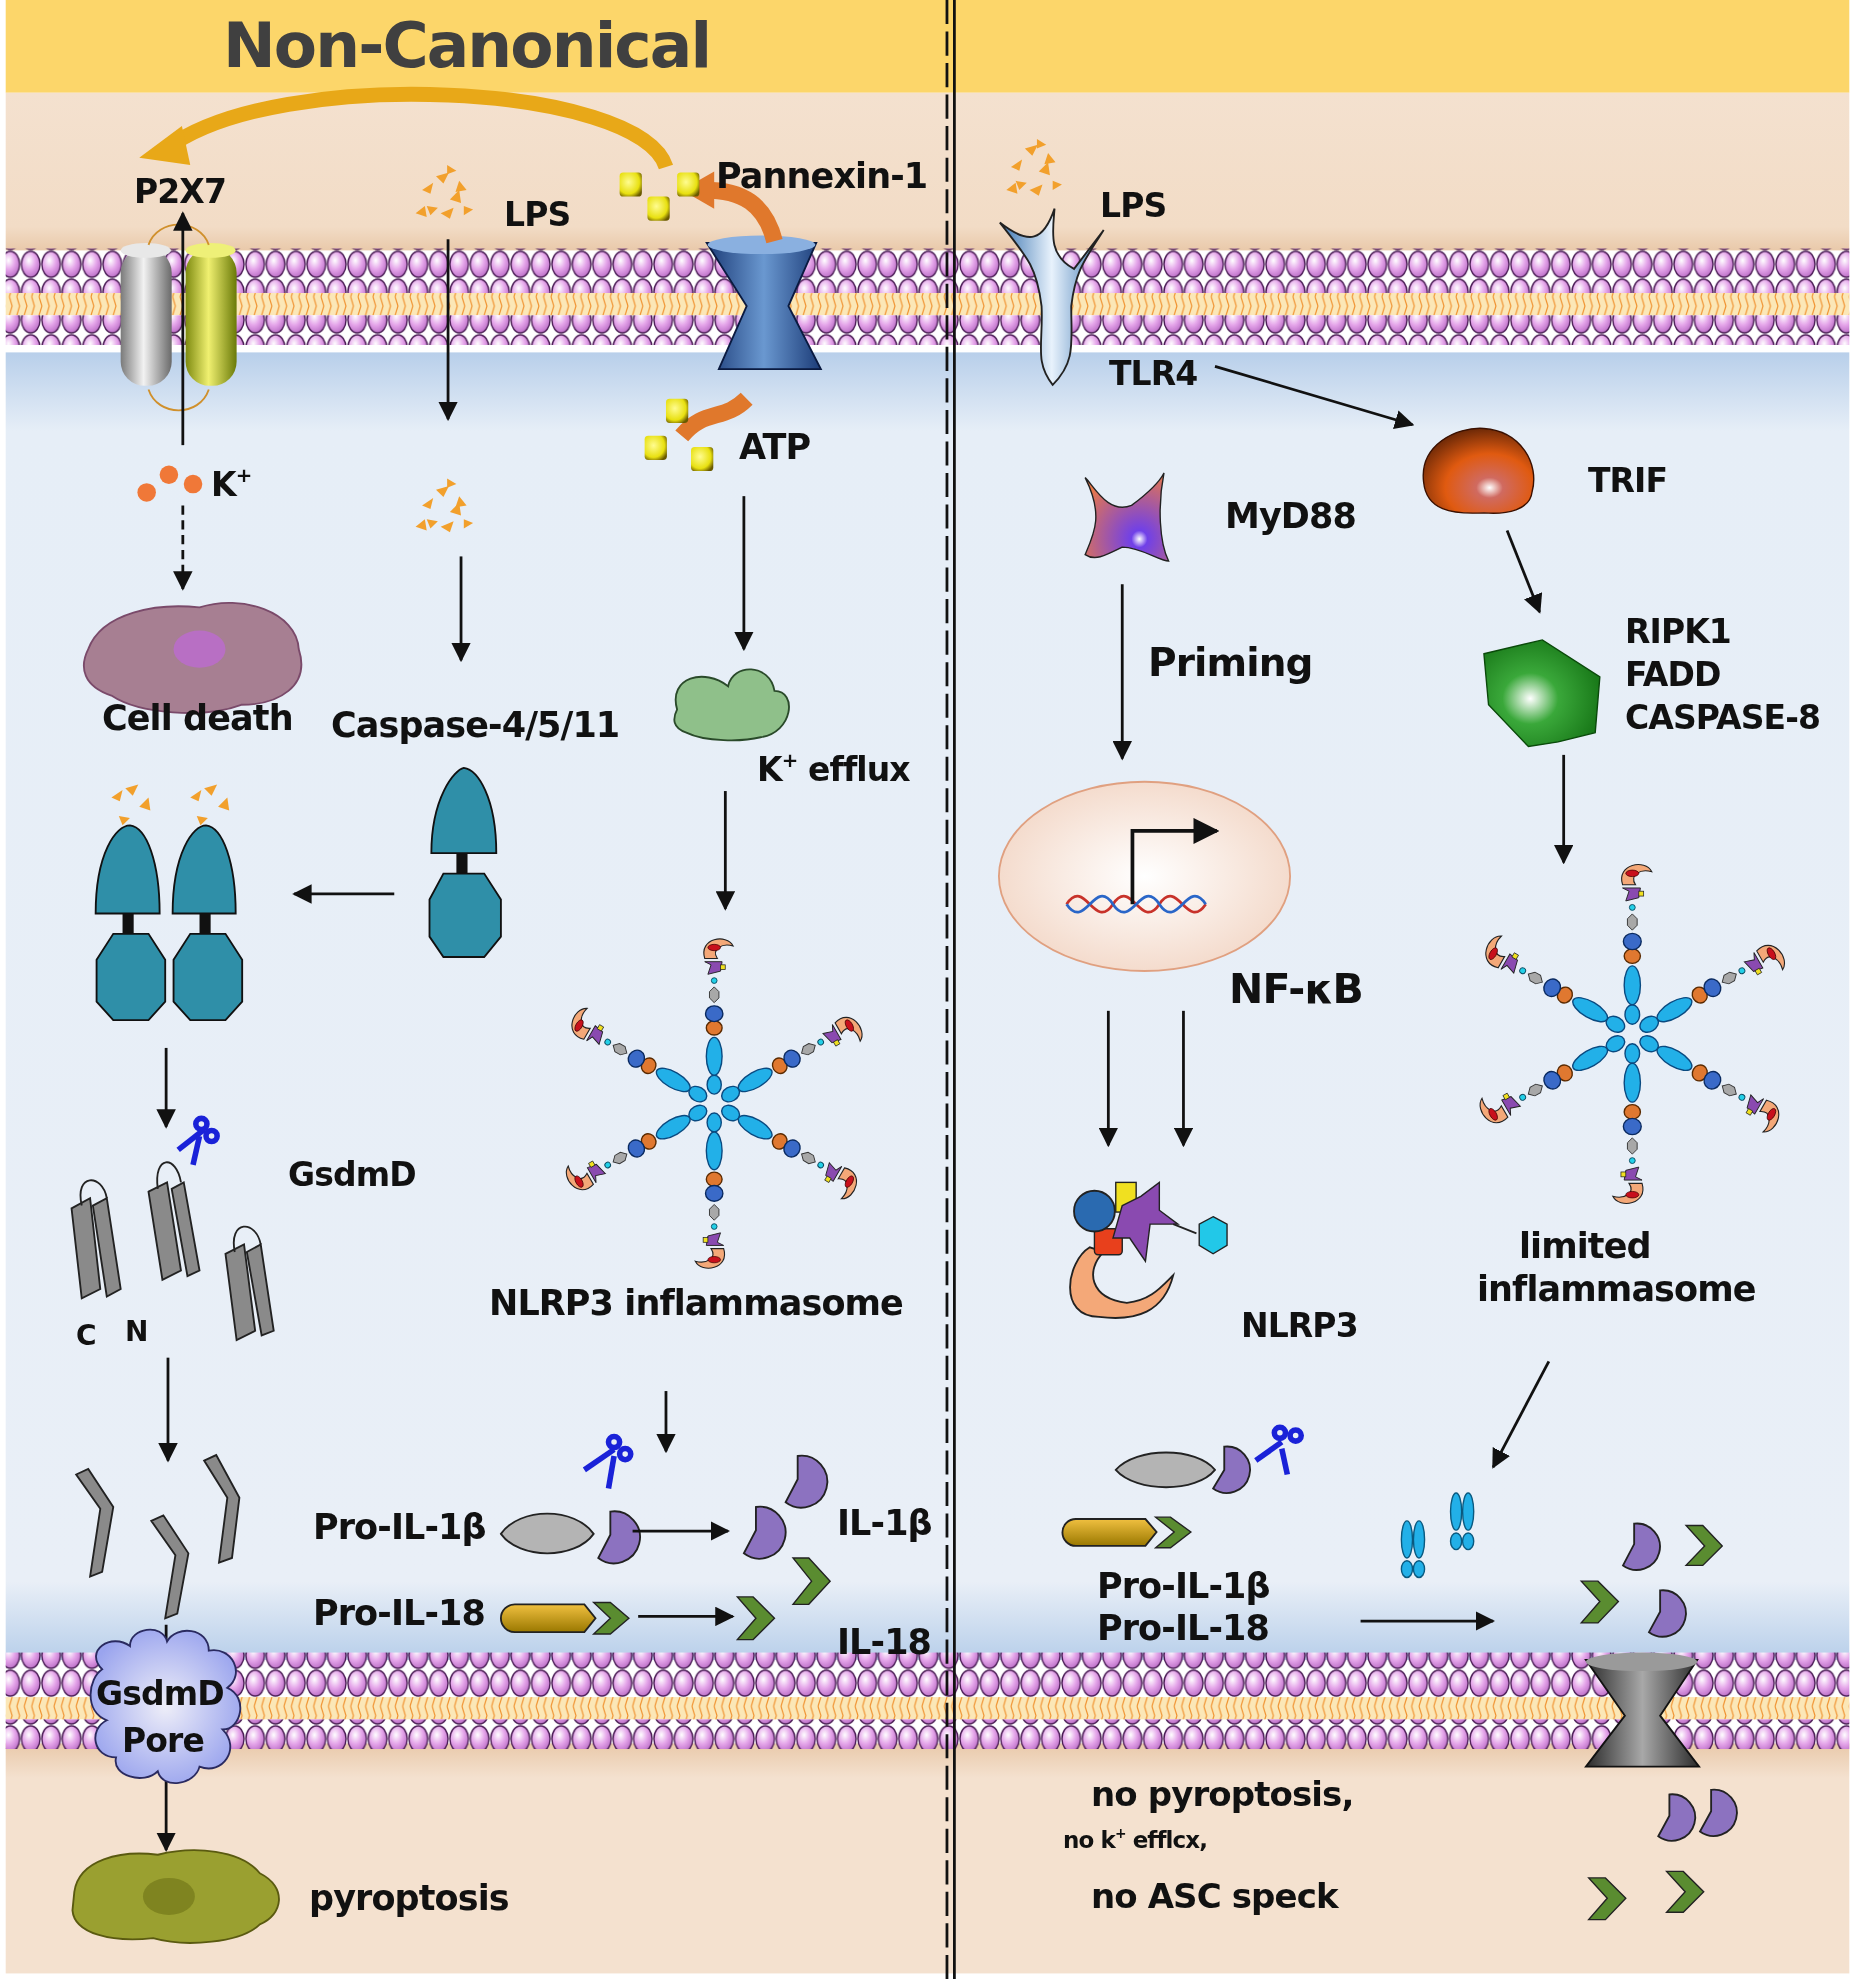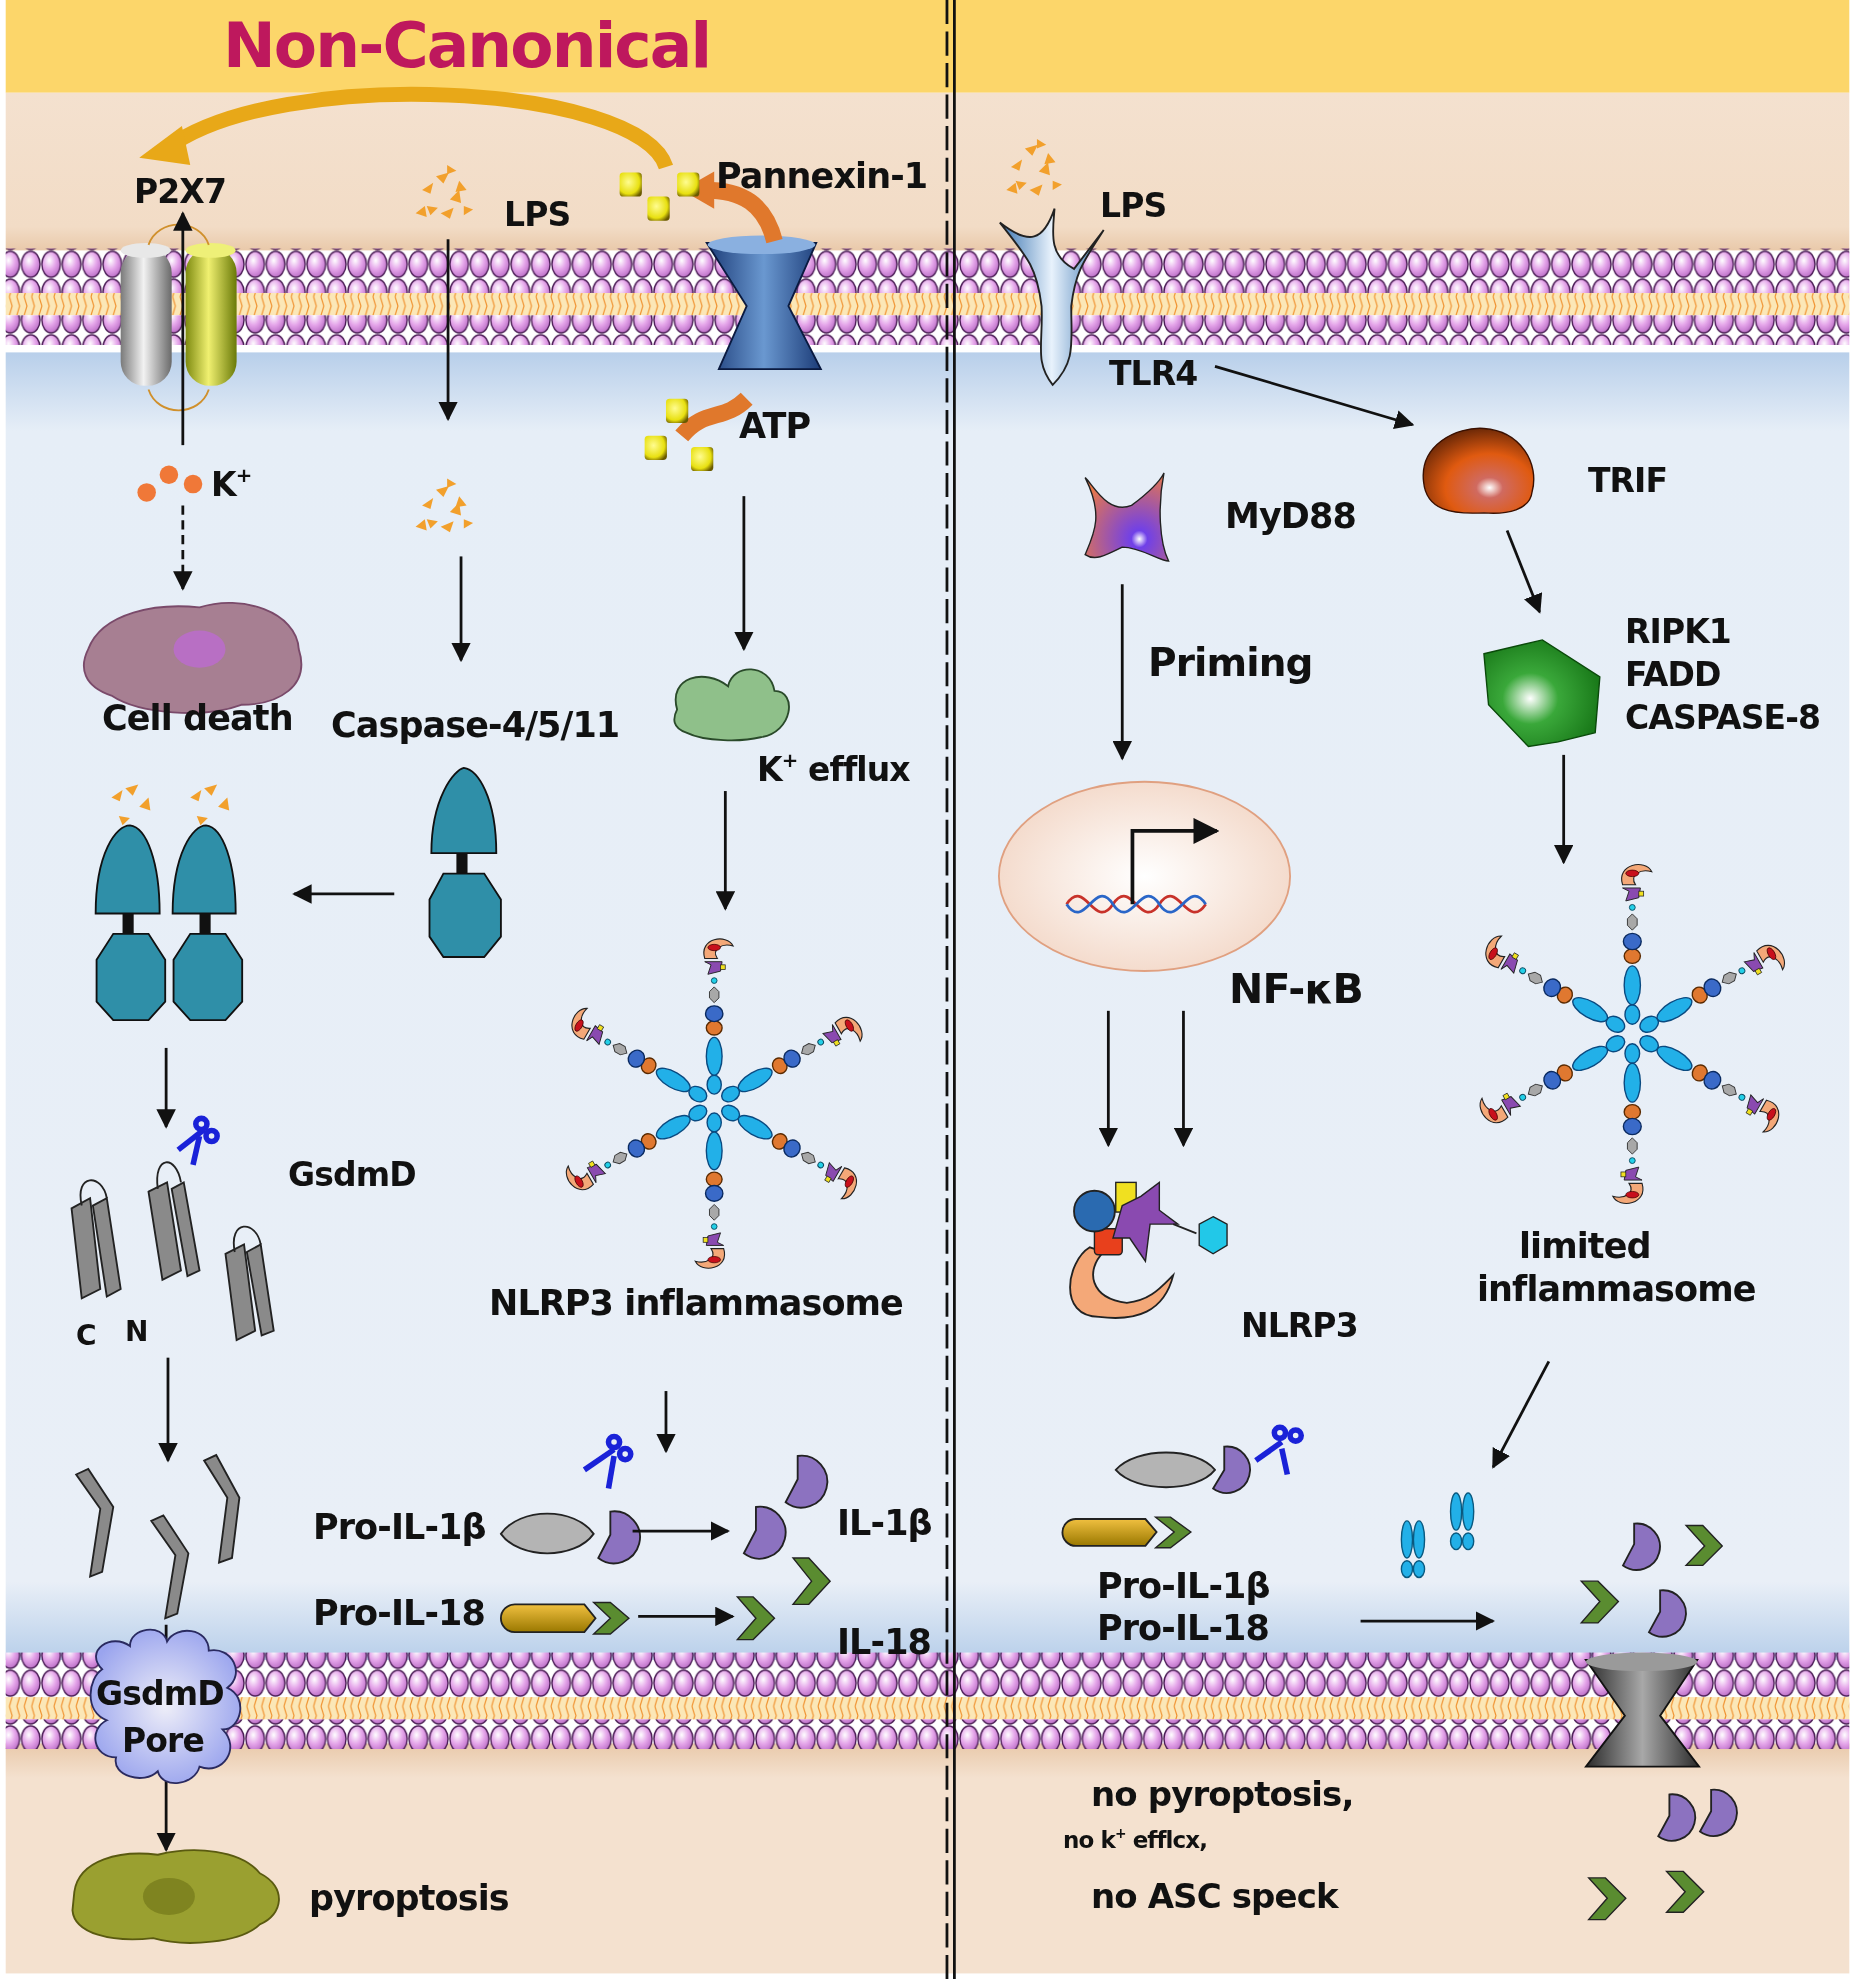--- a/index.html
+++ b/index.html
@@ -1,19 +1,19 @@
 <!DOCTYPE html>
 <html style="font-size:15px"><head>
 <meta charset="utf-8">
 <style>
   html,body{margin:0;padding:0;background:#ffffff;}
   body{width:1855px;height:1979px;position:relative;overflow:hidden;font-family:"DejaVu Sans",sans-serif;}
   #stage{position:absolute;left:0;top:0;width:1855px;height:1979px;}
   .lbl{position:absolute;font-family:"DejaVu Sans",sans-serif;font-weight:bold;color:#111;white-space:nowrap;letter-spacing:-0.9px;}
-  .hdr{position:absolute;font-family:"DejaVu Sans",sans-serif;font-weight:bold;color:#be185d;font-size:63px;letter-spacing:-1.9px;white-space:nowrap;}
+  .hdr{position:absolute;font-family:"DejaVu Sans",sans-serif;font-weight:bold;color:#404040;font-size:63px;letter-spacing:-1.9px;white-space:nowrap;}
   .lbl sup{font-size:0.6em;vertical-align:0.7em;}
 </style>
 </head>
 <body>
 
 <div id="stage">
 <svg id="svg" width="1855" height="1979" viewBox="0 0 2000 2134" xmlns="http://www.w3.org/2000/svg">
   <defs>
     <linearGradient id="gBgTop" x1="0" y1="0" x2="0" y2="1">
       <stop offset="0" stop-color="#f4e1cf"></stop>
@@ -550,21 +550,21 @@
     <path d="M1797 2018 L 1815 2018 L 1837 2040 L 1815 2062 L 1797 2062 L 1817 2040 z"></path>
   </g>
 </svg>
 
 
 <div class="hdr" style="left:223px;top:9.3px;">Non-Canonical</div>
 
 <div class="lbl" style="left:134px;top:172px;font-size:33px;">P2X7</div>
 <div class="lbl" style="left:504px;top:195px;font-size:33px;">LPS</div>
 <div class="lbl" style="left:716px;top:156px;font-size:35px;">Pannexin-1</div>
-<div class="lbl" style="left:739px;top:406px;font-size:35px;">ATP</div>
+<div class="lbl" style="left:739px;top:427px;font-size:35px;">ATP</div>
 <div class="lbl" style="left:211px;top:464px;font-size:33px;"><span>K</span><sup>+</sup></div>
 <div class="lbl" style="left:102px;top:698px;font-size:35px;">Cell death</div>
 <div class="lbl" style="left:331px;top:705px;font-size:35px;">Caspase-4/5/11</div>
 <div class="lbl" style="left:757px;top:749px;font-size:33px;"><span>K</span><sup>+</sup><span> efflux</span></div>
 <div class="lbl" style="left:288px;top:1155px;font-size:33px;">GsdmD</div>
 <div class="lbl" style="left:76px;top:1319px;font-size:28px;">C</div>
 <div class="lbl" style="left:125px;top:1315px;font-size:28px;">N</div>
 <div class="lbl" style="left:489px;top:1283px;font-size:35px;">NLRP3 inflammasome</div>
 <div class="lbl" style="left:313px;top:1507px;font-size:35px;">Pro-IL-1β</div>
 <div class="lbl" style="left:313px;top:1593px;font-size:35px;">Pro-IL-18</div>

